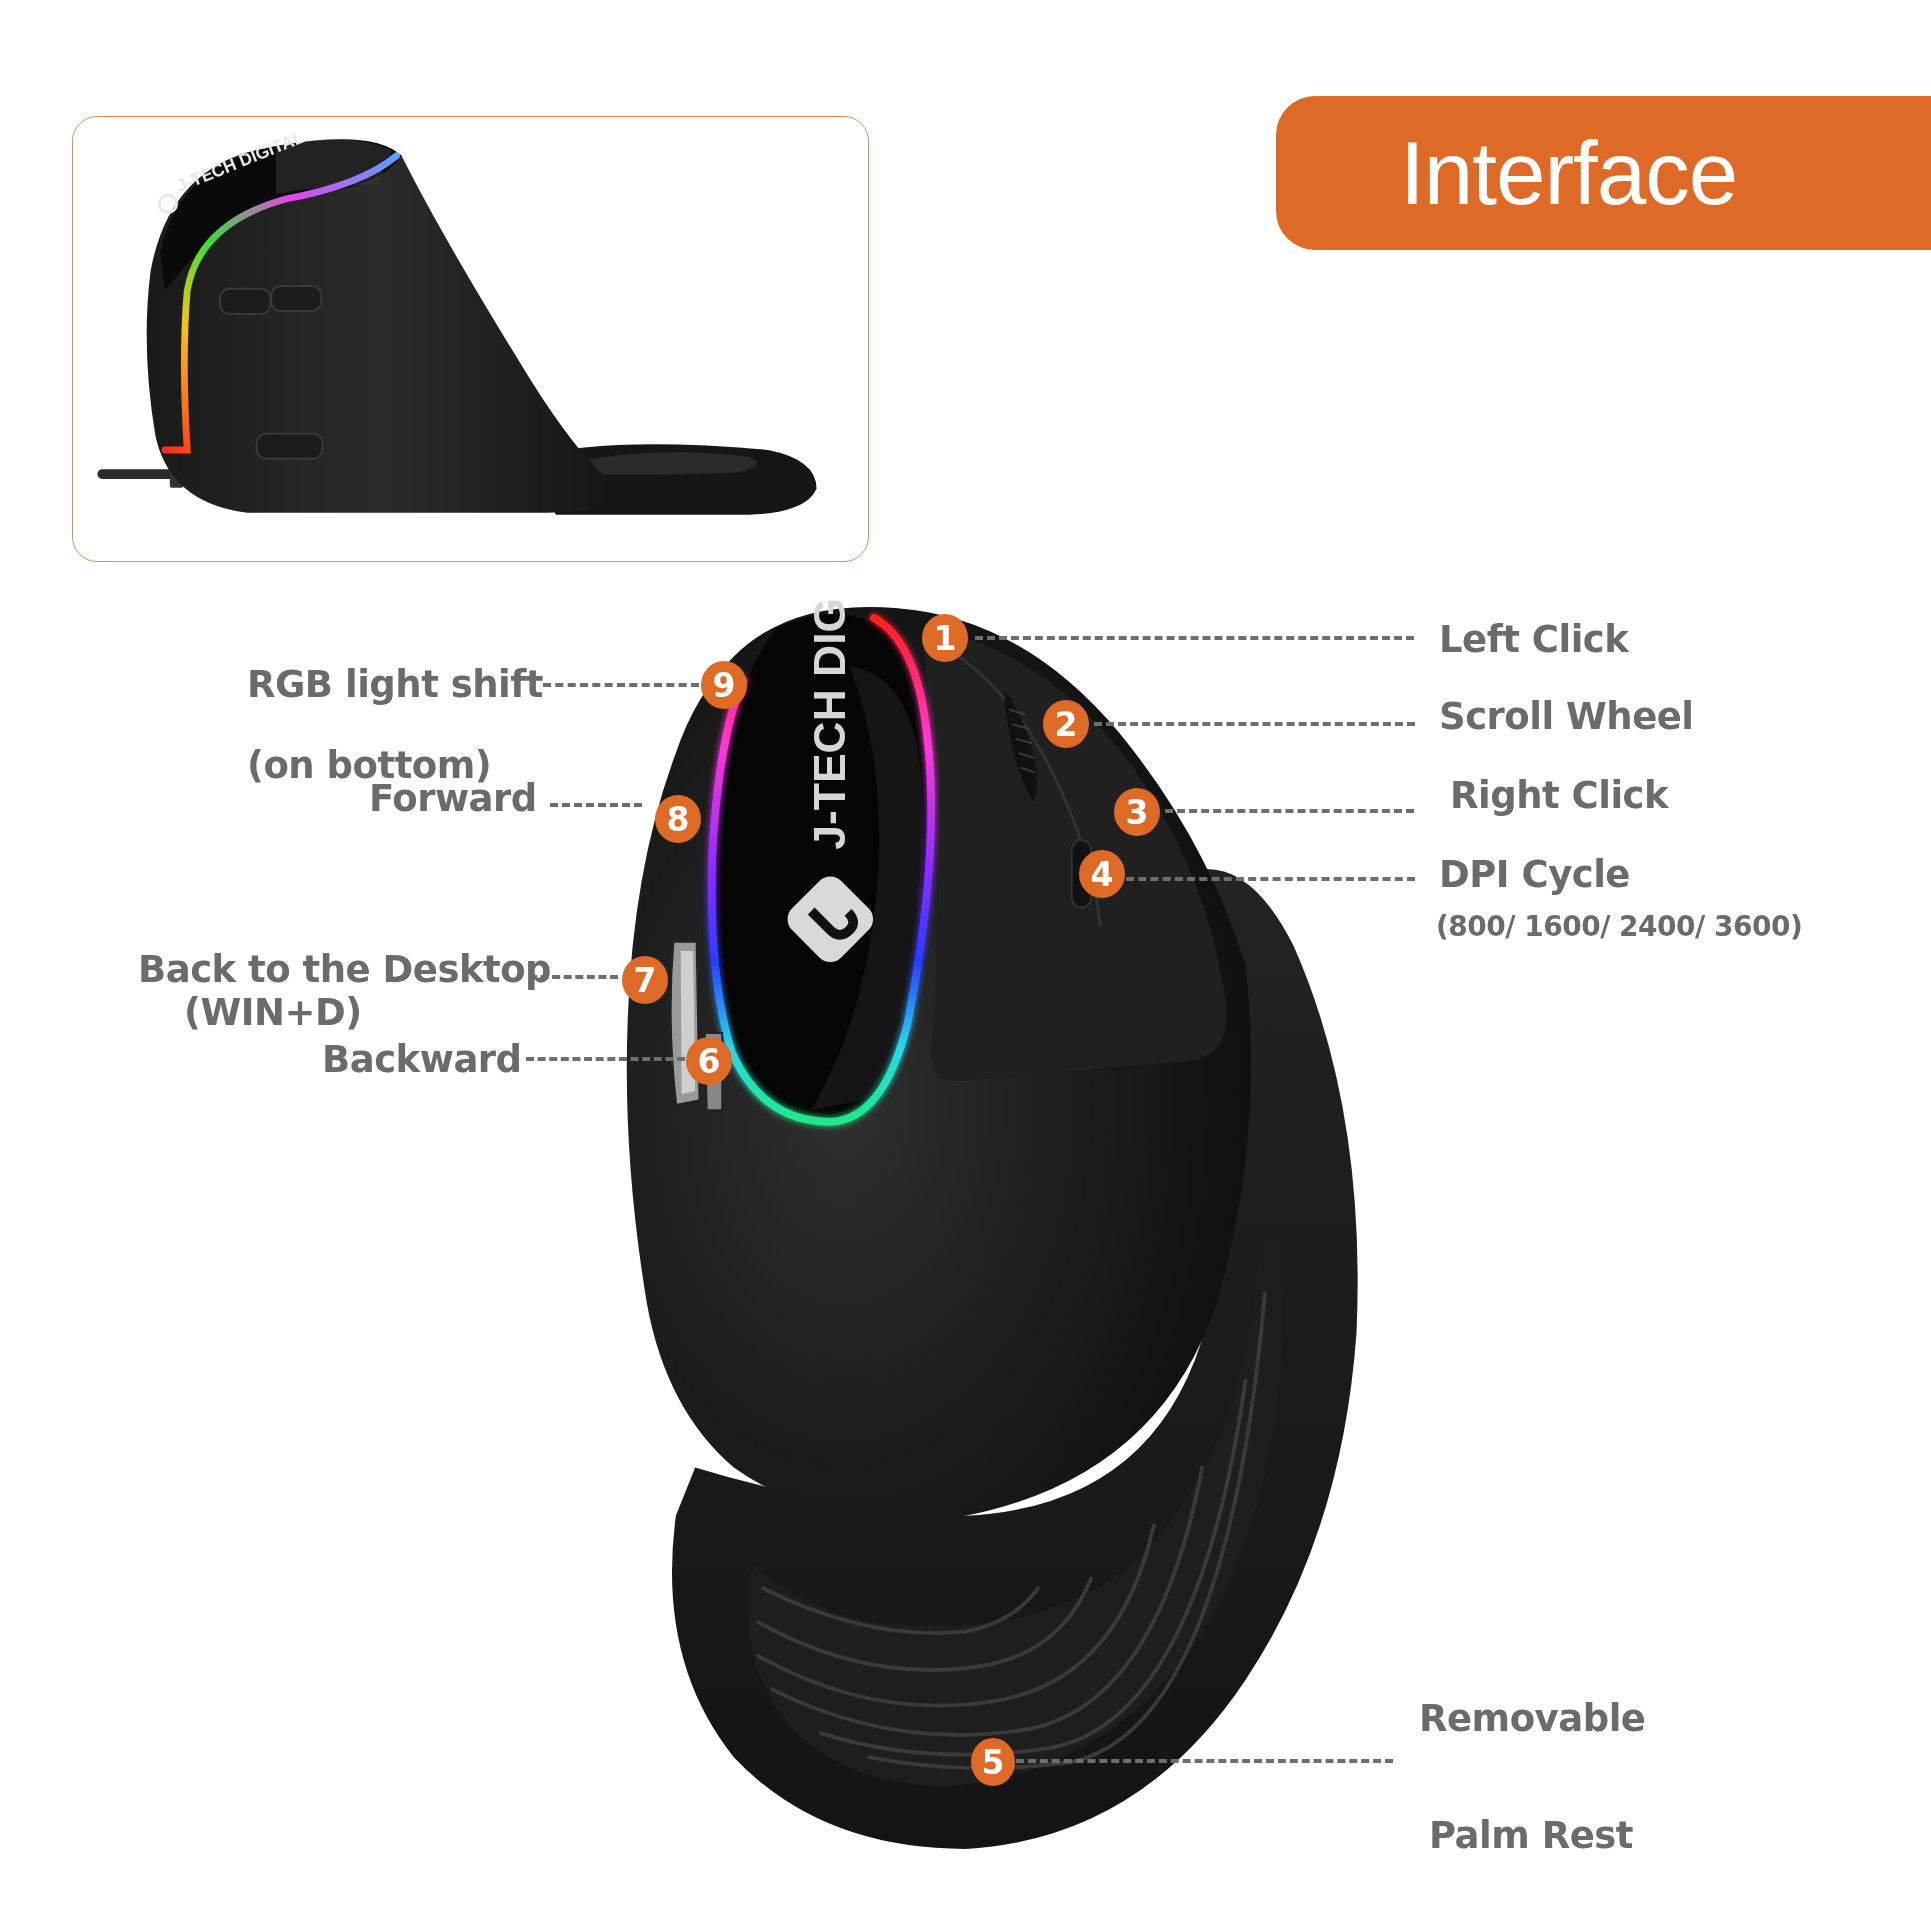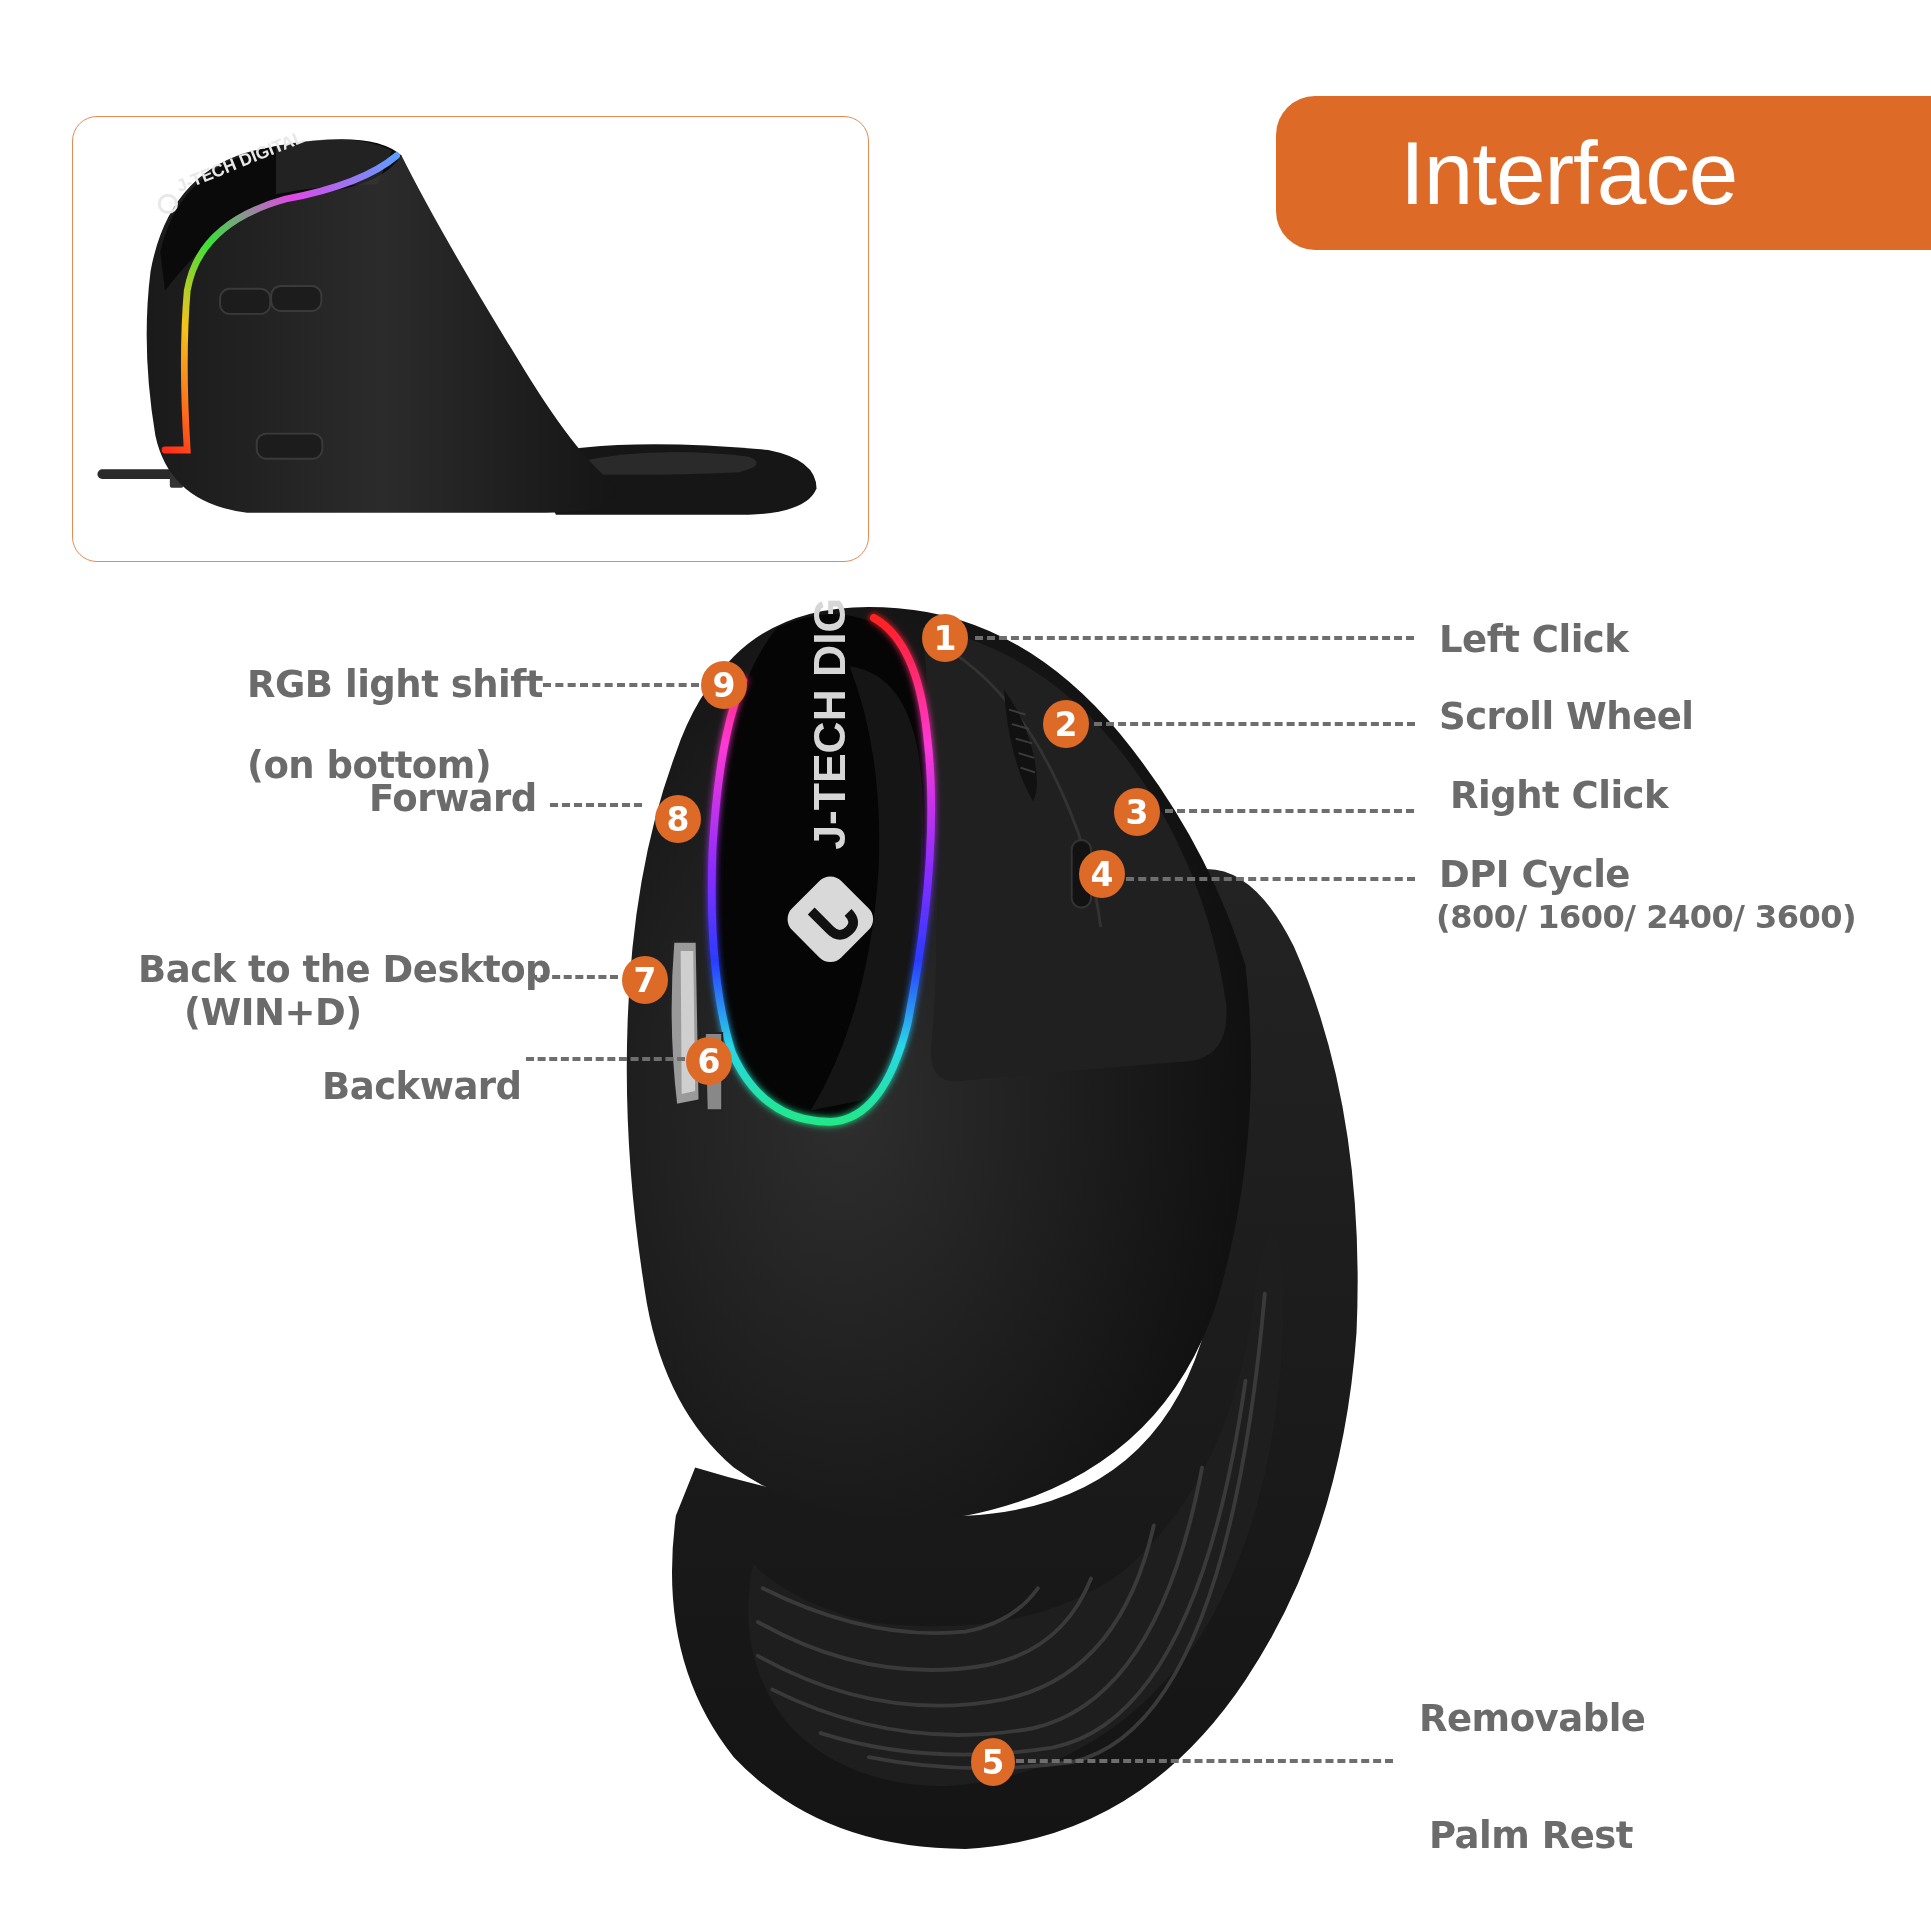--- a/index.html
+++ b/index.html
@@ -20,21 +20,21 @@
     .inset-frame {
       position: absolute; left: 72px; top: 116px; width: 795px; height: 444px;
       border: 1.9px solid; border-radius: 25px; background: #fff; overflow: hidden;
     }
 
     
     .label {
       position: absolute; font-family: "DejaVu Sans", sans-serif; font-weight: bold;
       color: #6b6b6b; font-size: 37px; line-height: 1; white-space: nowrap; letter-spacing: -0.5px;
     }
-    .label.sub { font-size: 32px; }
+    .label.sub { font-size: 28px; margin-top: 12px; }
     .leader {
       position: absolute; height: 0; border-top: 4.8px dashed #6e6e6e;
     }
     .badge {
       position: absolute; width: 46px; height: 48px; border-radius: 50%;
       color: #fff; font-family: "DejaVu Sans", sans-serif; font-weight: bold; font-size: 33px;
       display: flex; align-items: center; justify-content: center; line-height: 1;
     }
     svg { display: block; }
   </style>
@@ -187,21 +187,21 @@
     <span>5</span>
   </div>
 <div class="leader" style="left:1016px;top:1759px;width:377px;"></div>
 <div class="label" style="left:1419px;top:1700px;">Removable</div>
 <div class="label" style="left:1429px;top:1817px;">Palm Rest</div>
 
 <div class="badge" style="left:686px;top:1037px;background:#DE6A28;">
     <span>6</span>
   </div>
 <div class="leader" style="left:526px;top:1057px;width:159px;"></div>
-<div class="label" style="left:322px;top:1068px;">Backward</div>
+<div class="label" style="left:322px;top:1041px;">Backward</div>
 
 <div class="badge" style="left:622px;top:956px;background:#DE6A28;">
     <span>7</span>
   </div>
 <div class="leader" style="left:529px;top:975px;width:89px;"></div>
 <div class="label" style="left:138px;top:951px;">Back to the Desktop</div>
 <div class="label" style="left:156px;top:994px;margin-left:28px;">(WIN+D)</div>
 
 <div class="badge" style="left:655px;top:795px;background:#DE6A28;">
     <span>8</span>

